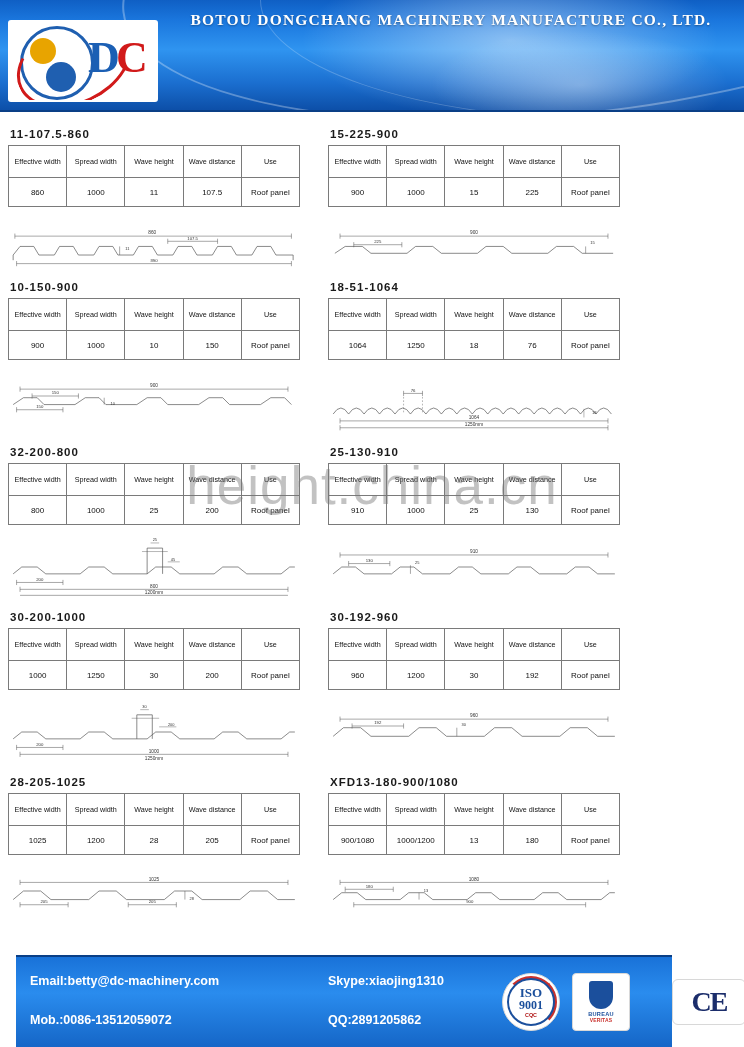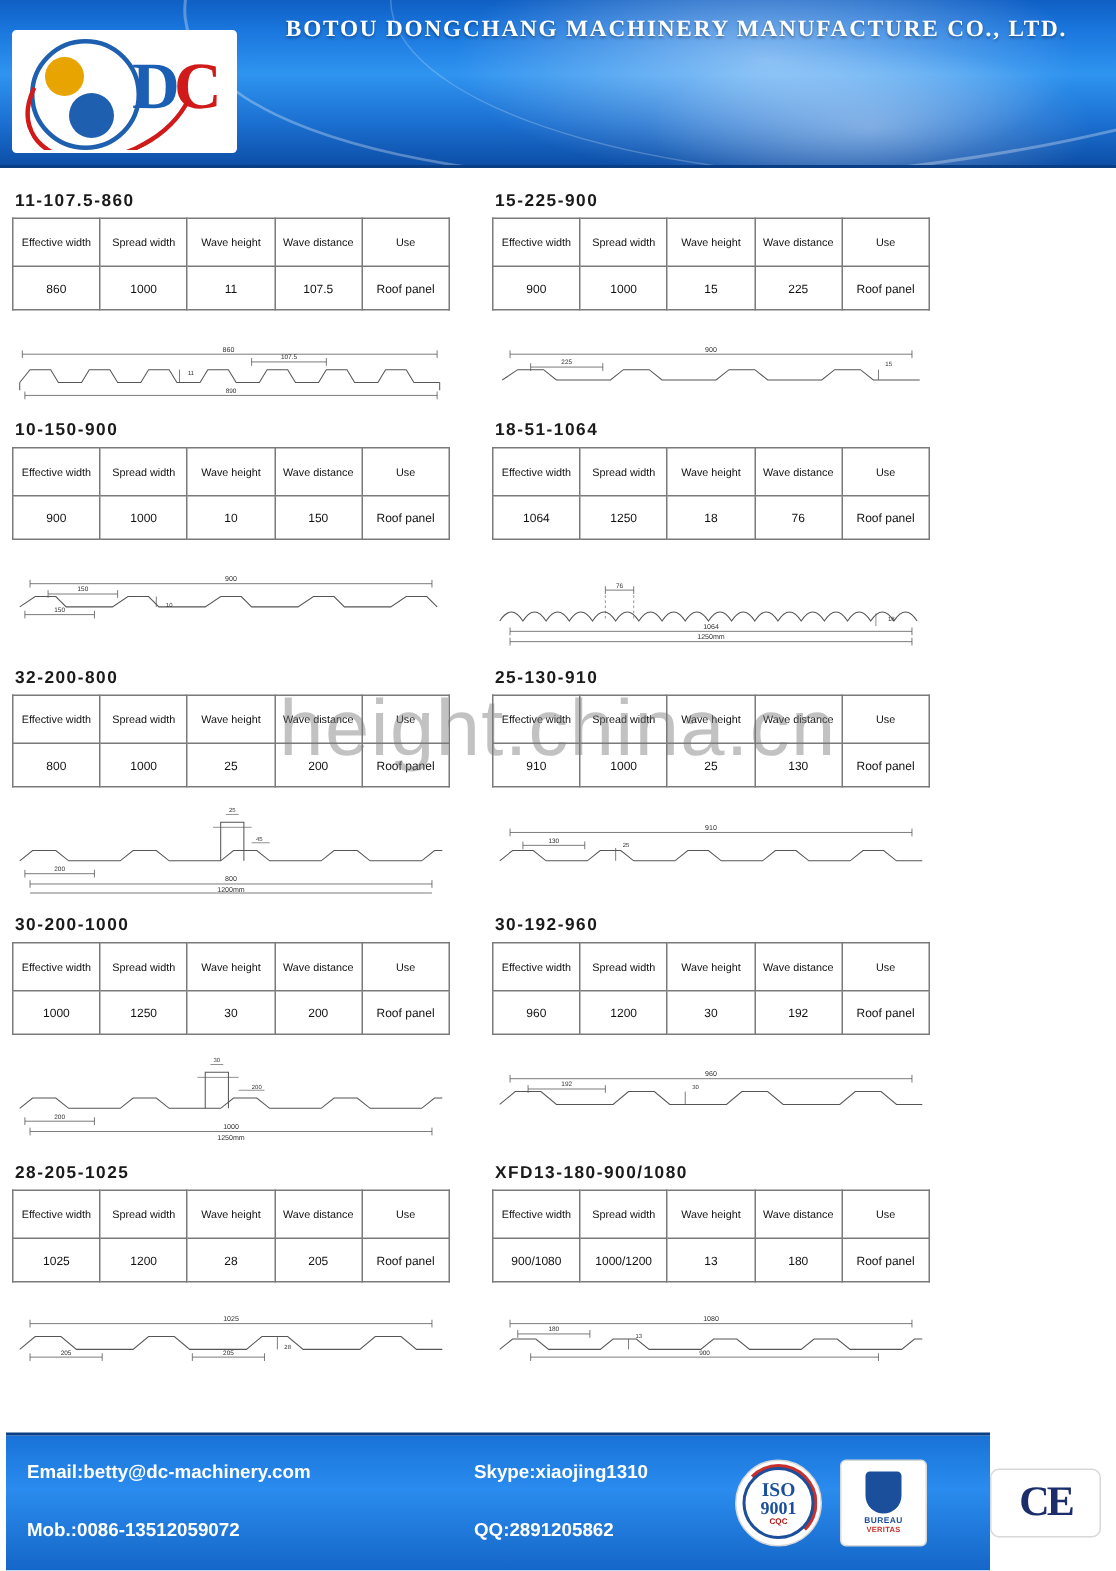--- a/index.html
+++ b/index.html
@@ -168,21 +168,21 @@
     color: rgba(120,120,120,0.45);
     font-family: "Liberation Sans", sans-serif;
     letter-spacing: 1px;
     pointer-events: none;
     z-index: 5;
   }
 
   
   .footer {
     position: absolute;
-    left: 4px; bottom: 0;
+    left: 16px; bottom: 0;
     width: 656px;
     height: 92px;
     background: linear-gradient(180deg, #1972d8 0%, #2a8cee 40%, #1566c7 100%);
     border-top: 2px solid #0a3f86;
   }
   .footer .fline {
     position: absolute;
     color: #ffffff;
     font-size: 12.5px;
     font-weight: bold;

